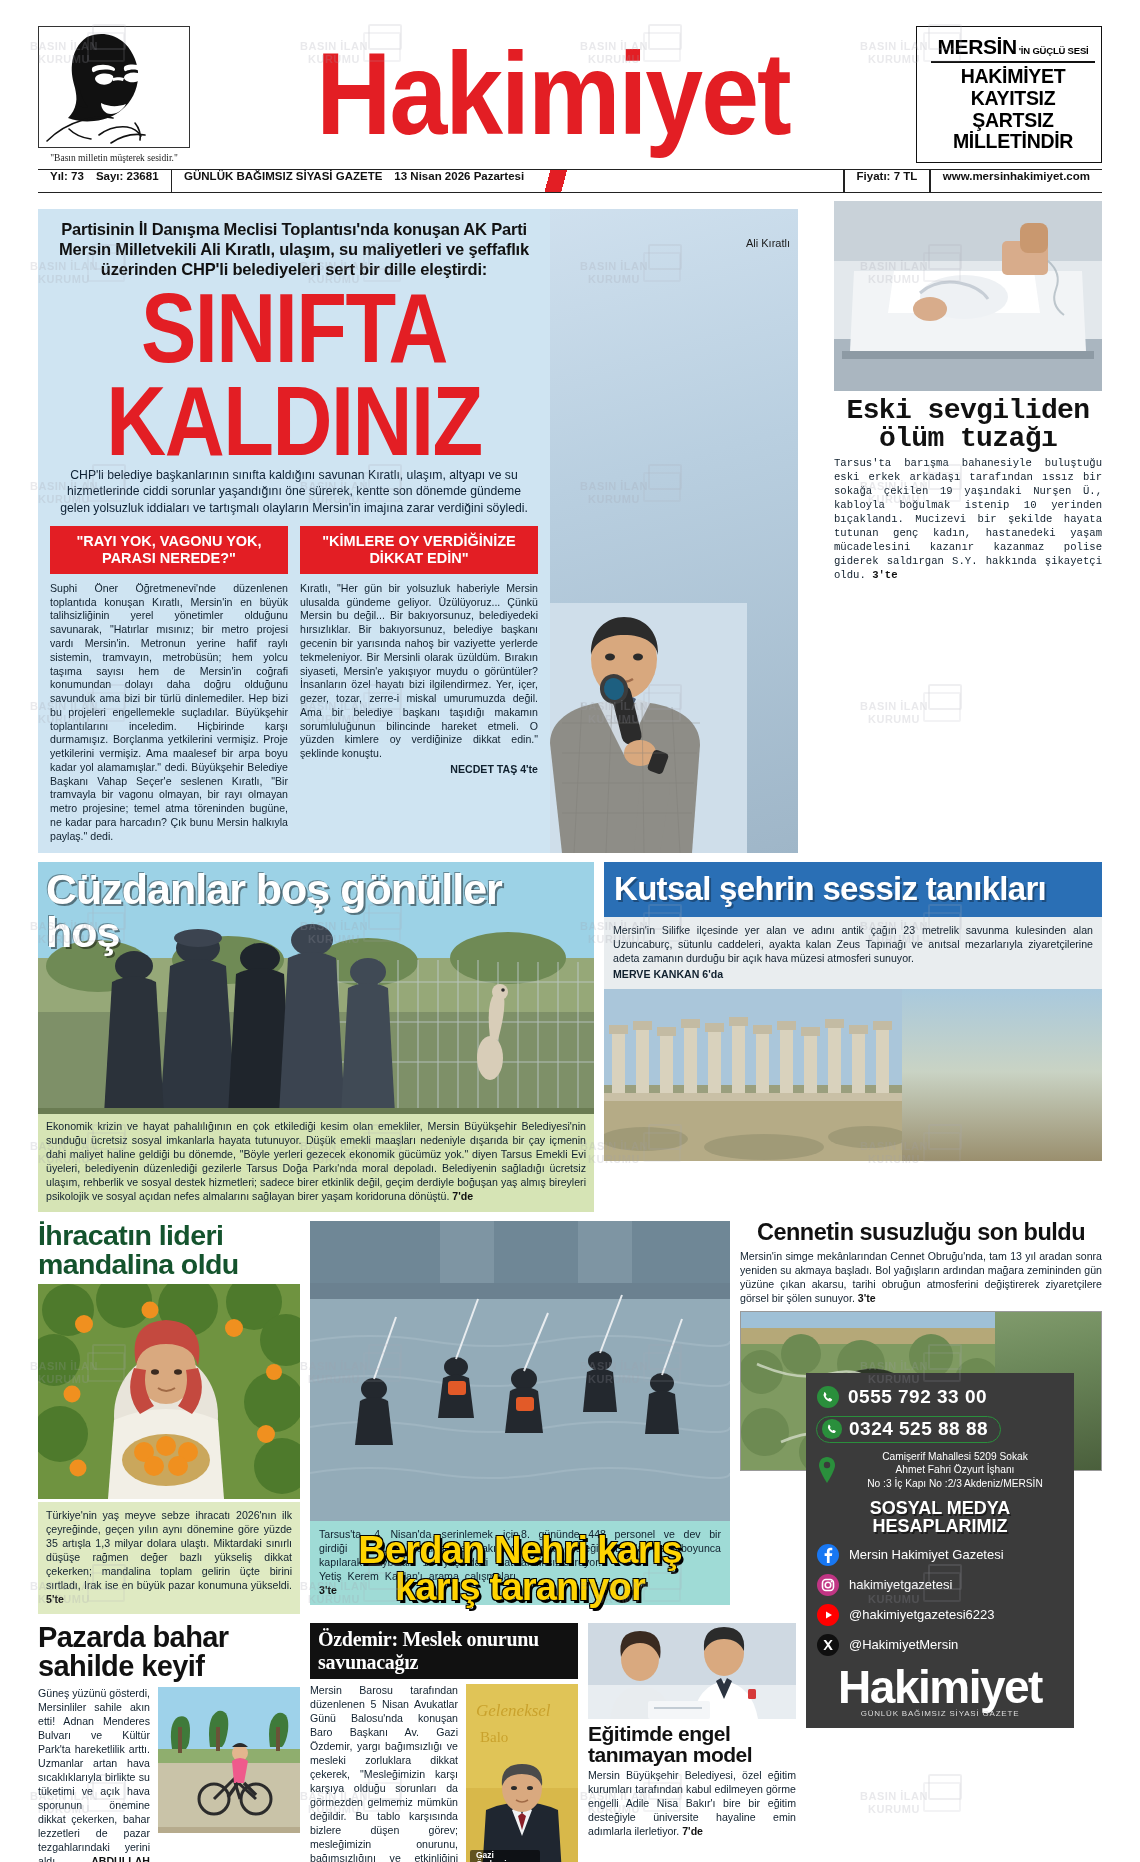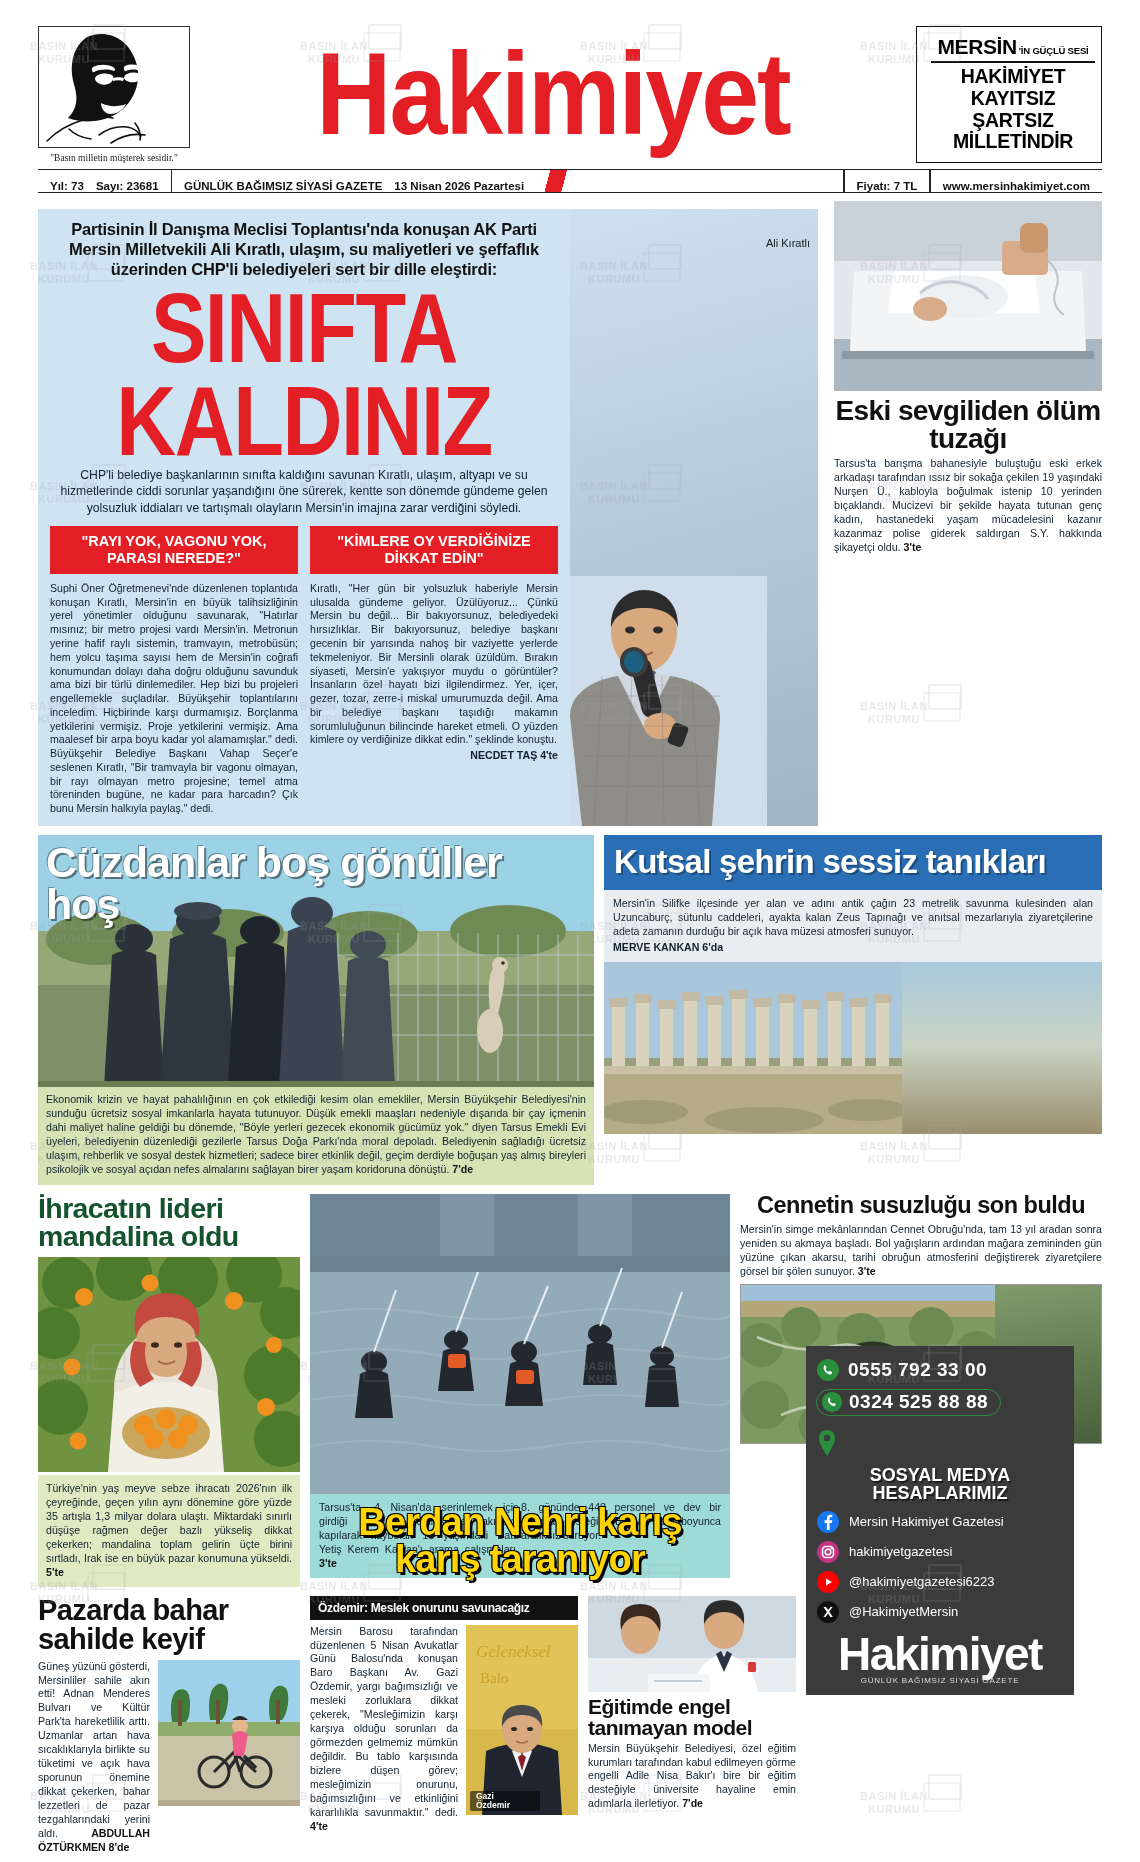--- a/index.html
+++ b/index.html
@@ -97,21 +97,21 @@
     gap: 2px;
   }
   .slogan-top .big { font-size: 21px; font-weight: 700; color: #000; letter-spacing: -.4px;}
   .slogan-top .sm  { font-size: 9.5px; font-weight: 700; color: #000; letter-spacing: -.2px;}
   .slogan-line { font-size: 19.5px; font-weight: 700; color: #000; line-height: 1.12; letter-spacing: -.3px;}
 
   
   .infobar {
     margin: 2px 38px 0 38px;
     border-top: 1.5px solid #222; border-bottom: 1.5px solid #222;
-    display: flex; align-items: flex-end;
+    display: flex; align-items: flex-start;
     height: 24px;
     font-size: 11.5px; font-weight: 700; color: #111;
     position: relative;
   }
   .infobar .cell { padding: 0 12px; white-space: nowrap; }
   .infobar .div { width: 1.5px; background: #222; height: 100%; }
   .slash {
     width: 34px; height: 100%;
     background: linear-gradient(105deg, transparent 0 36%, #e31e24 36% 78%, transparent 78%);
   }
@@ -163,21 +163,21 @@
   .lead-photo .name {
     position: absolute; right: 8px; top: 28px;
     font-size: 11px; color: #1a1a1a; text-align: center; line-height: 1.2;
     z-index: 5;
   }
 
   
   .person { position: absolute; left: -18px; bottom: 0; width: 215px; height: 250px; }
 
   
-  .rcol-top { width: 268px; margin-left: 6px; }
+  .rcol-top { width: 268px; margin-left: 26px; font-family: Liberation Mono, monospace; }
   .news-photo { width: 100%; background: #dfe5ea; position: relative; overflow: hidden; }
   .hl-black {
     font-size: 28px; font-weight: 700; color: #111; line-height: .99;
     letter-spacing: -.6px; margin: 6px 0 5px 0;
   }
   .txt-center { text-align: center; }
   .small-txt { font-size: 10.6px; line-height: 1.32; color: #10202e; text-align: justify; }
 
   
   .band2 { display: flex; gap: 10px; margin-top: 9px; }
@@ -254,22 +254,22 @@
     letter-spacing: -.6px; margin-bottom: 6px;
   }
   .pazarda-row { display: flex; gap: 8px; }
   .pazarda-photo {
     width: 142px; height: 146px; overflow: hidden; position: relative;
     background: linear-gradient(170deg,#9ecfe8 0%,#cfe0c4 55%,#8a9e74 100%);
   }
 
   .ozdemir { width: 268px; }
   .ozdemir-head {
-    background: #111; color: #fff; font-size: 12px; font-weight: 700;
-    padding: 5px 8px; letter-spacing: -.3px;
+    background: #111; color: #fff; font-size: 20px; font-weight: 700;
+    padding: 5px 8px; letter-spacing: -.3px; font-family: Liberation Serif, serif;
   }
   .ozdemir-row { display: flex; gap: 8px; margin-top: 5px; }
   .ozdemir-photo {
     width: 112px; height: 190px; overflow: hidden; position: relative;
     background: linear-gradient(170deg,#e8d46a 0%,#d8b63e 40%,#8a6a24 100%);
   }
 
   .egitim { width: 208px; }
   .egitim-photo {
     width: 100%; height: 96px; overflow: hidden; position: relative;
@@ -814,20 +814,23 @@
           </span>
         </div>
 
         <div class="wa-row" style="align-items:flex-start;">
           <span class="ic" style="margin-top:6px;">
             <svg width="22" height="28" viewBox="0 0 22 28">
                 <path d="M11 1C6.6 1 3 4.6 3 9c0 6 8 18 8 18s8-12 8-18c0-4.4-3.6-8-8-8z" fill="#2a8f3c"></path>
                 <circle cx="11" cy="9" r="3.2" fill="#3b3b3b"></circle>
               </svg>
           </span>
+          <span class="wa-addr" style="white-space:pre-line;">Camişerif Mahallesi 5209 Sokak
+Ahmet Fahri Özyurt İşhanı
+No :3 İç Kapı No :2/3 Akdeniz/MERSİN</span>
         </div>
 
         <div class="sm-title">
           <div>SOSYAL MEDYA</div>
           <div>HESAPLARIMIZ</div>
         </div>
 
         <div class="sm-row">
           <span class="ic">
             <svg width="24" height="24" viewBox="0 0 24 24">

